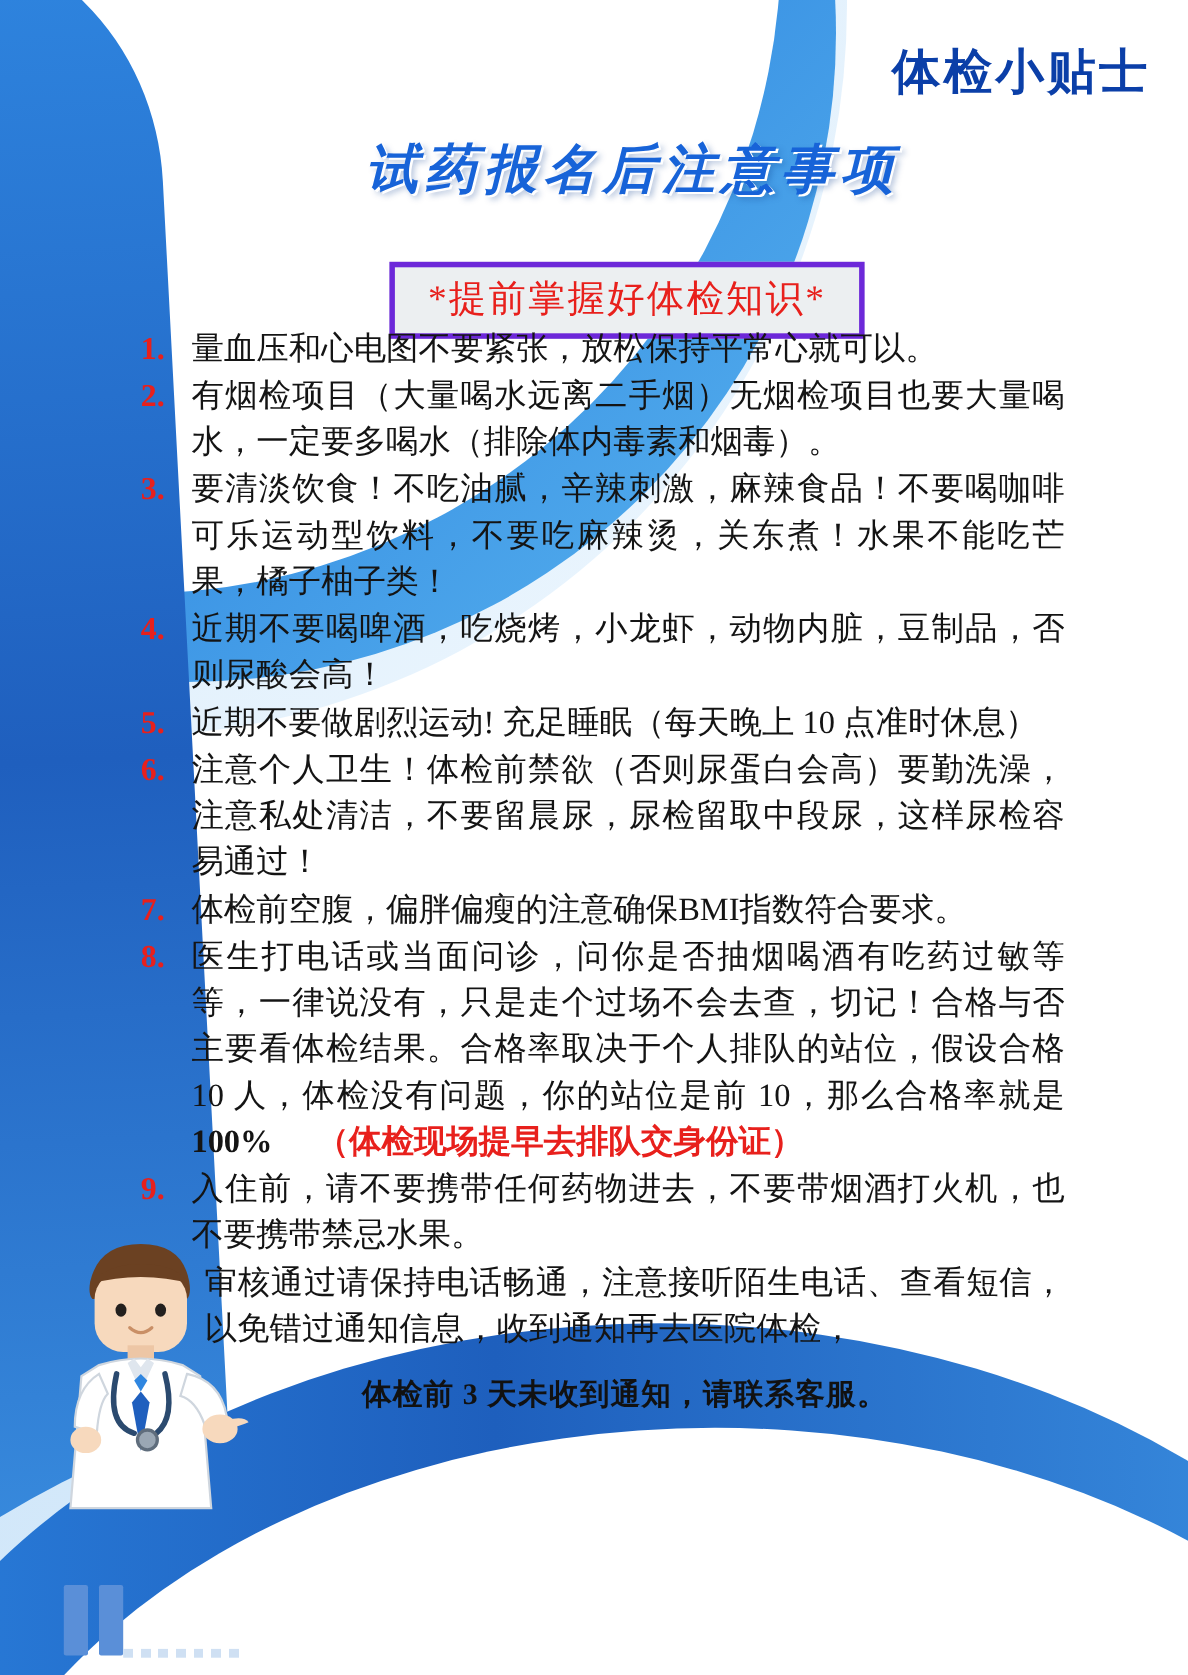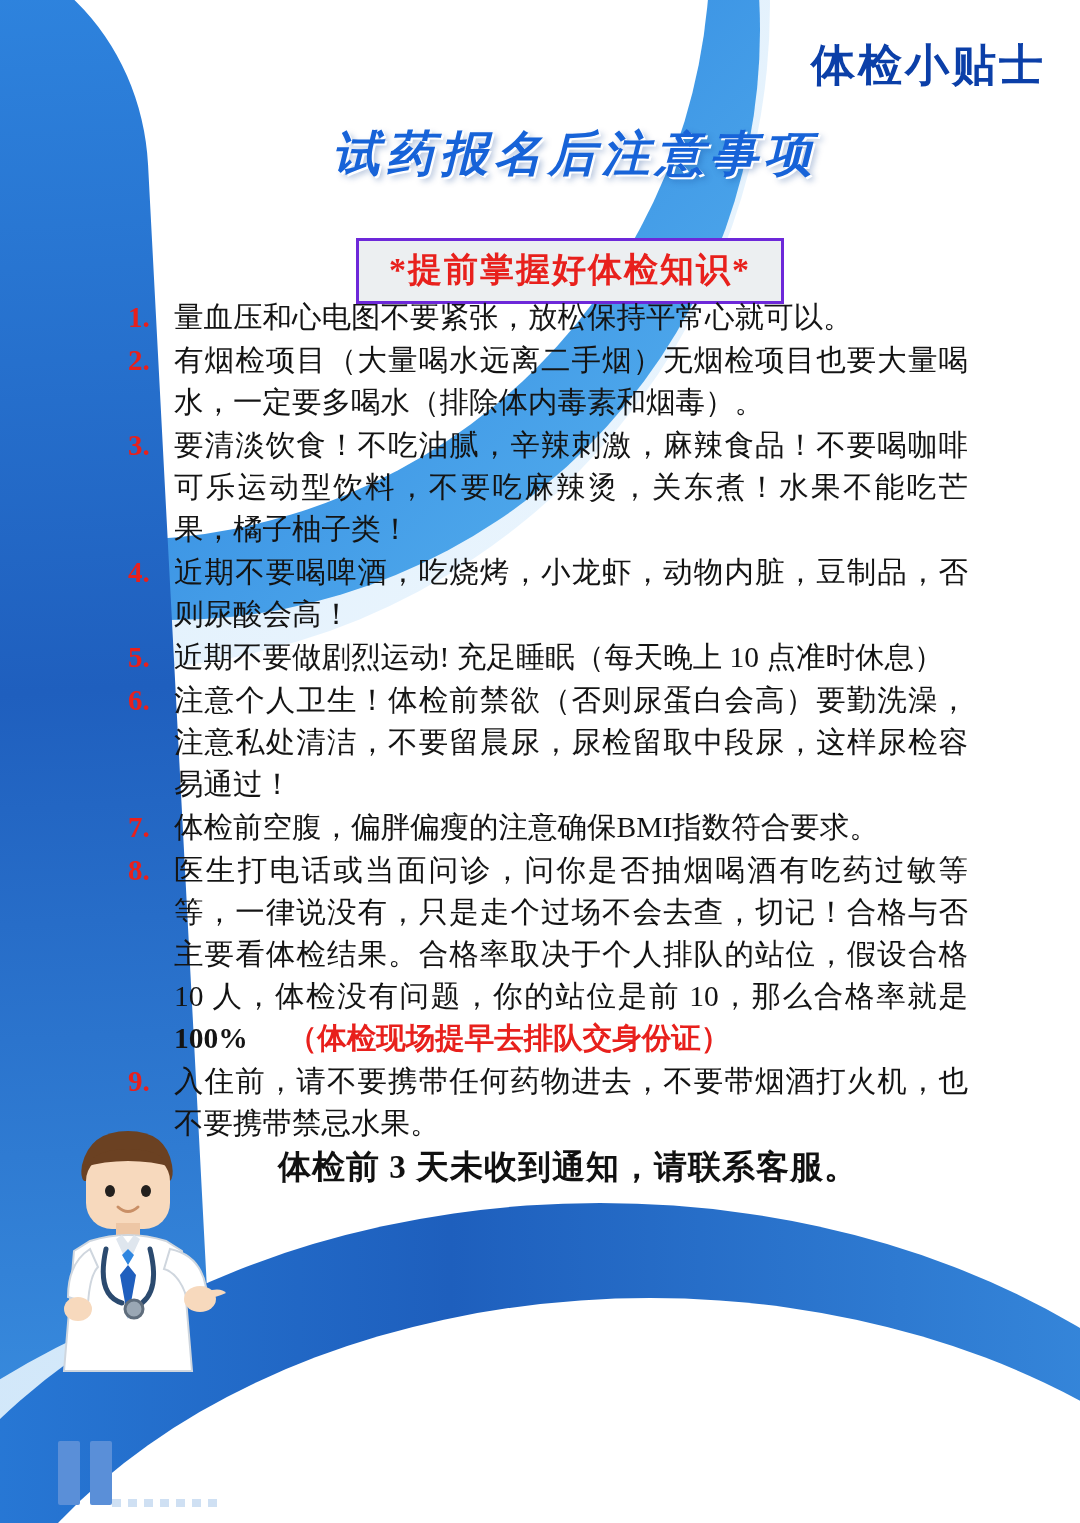--- a/index.html
+++ b/index.html
@@ -169,24 +169,24 @@
     position: absolute;
     top: 238px;
     left: 0;
     width: 1080px;
     text-align: center;
     z-index: 6;
   }
   .subtitle {
     display: inline-block;
     background: #eceff1;
-    border: 3px solid #6d28d9;
+    border: 5px solid #6d28d9;
     padding: 6px 30px 8px 30px;
     font-size: 34px;
-    font-weight: bold;
+    font-weight: normal;
     color: #e8201c;
     letter-spacing: 2px;
     margin-left: 60px;
   }
 
   
   .content {
     position: absolute;
     top: 296px;
     left: 128px;
@@ -211,23 +211,23 @@
     font-weight: bold;
     font-size: 29px;
   }
   .item.wide { padding-left: 58px; }
   .item.wide .num { font-size: 28px; }
 
   .red { color: #e8201c; font-weight: bold; margin-left: 40px; }
   .bold { font-weight: bold; }
 
   .footer-note {
-    margin-top: 1px;
+    margin-top: 20px;
     text-align: center;
-    font-size: 33px;
+    font-size: 27px;
     font-weight: bold;
     color: #111111;
     letter-spacing: 1px;
     padding-left: 40px;
   }
 
   
   .doctor {
     position: absolute;
     left: 30px;
@@ -330,20 +330,24 @@
     <div class="item">
       <span class="num">8.</span>
       <span>医生打电话或当面问诊，问你是否抽烟喝酒有吃药过敏等等，一律说没有，只是走个过场不会去查，切记！合格与否主要看体检结果。合格率取决于个人排队的站位，假设合格 10 人，体检没有问题，你的站位是前 10，那么合格率就是 </span><span class="bold">100%</span><span class="red">（体检现场提早去排队交身份证）</span>
     </div>
 
     <div class="item">
       <span class="num">9.</span>
       <span>入住前，请不要携带任何药物进去，不要带烟酒打火机，也不要携带禁忌水果。</span>
     </div>
 
+    <div class="item wide">
+      <span class="num">10.</span>
+      <span>审核通过请保持电话畅通，注意接听陌生电话、查看短信，以免错过通知信息，收到通知再去医院体检，</span>
+    </div>
 
     <div class="footer-note">体检前 3 天未收到通知，请联系客服。</div>
   </div>
 
   <svg class="doctor" viewBox="0 0 230 300">
 
     <path d="M52 62 q8 -34 46 -34 q38 0 44 34 q2 12 -2 16 l-86 0 q-4 -4 -2 -16 z" fill="#6b4122"></path>
 
     <rect x="56" y="52" width="84" height="74" rx="26" fill="#f7d9bd"></rect>
 

